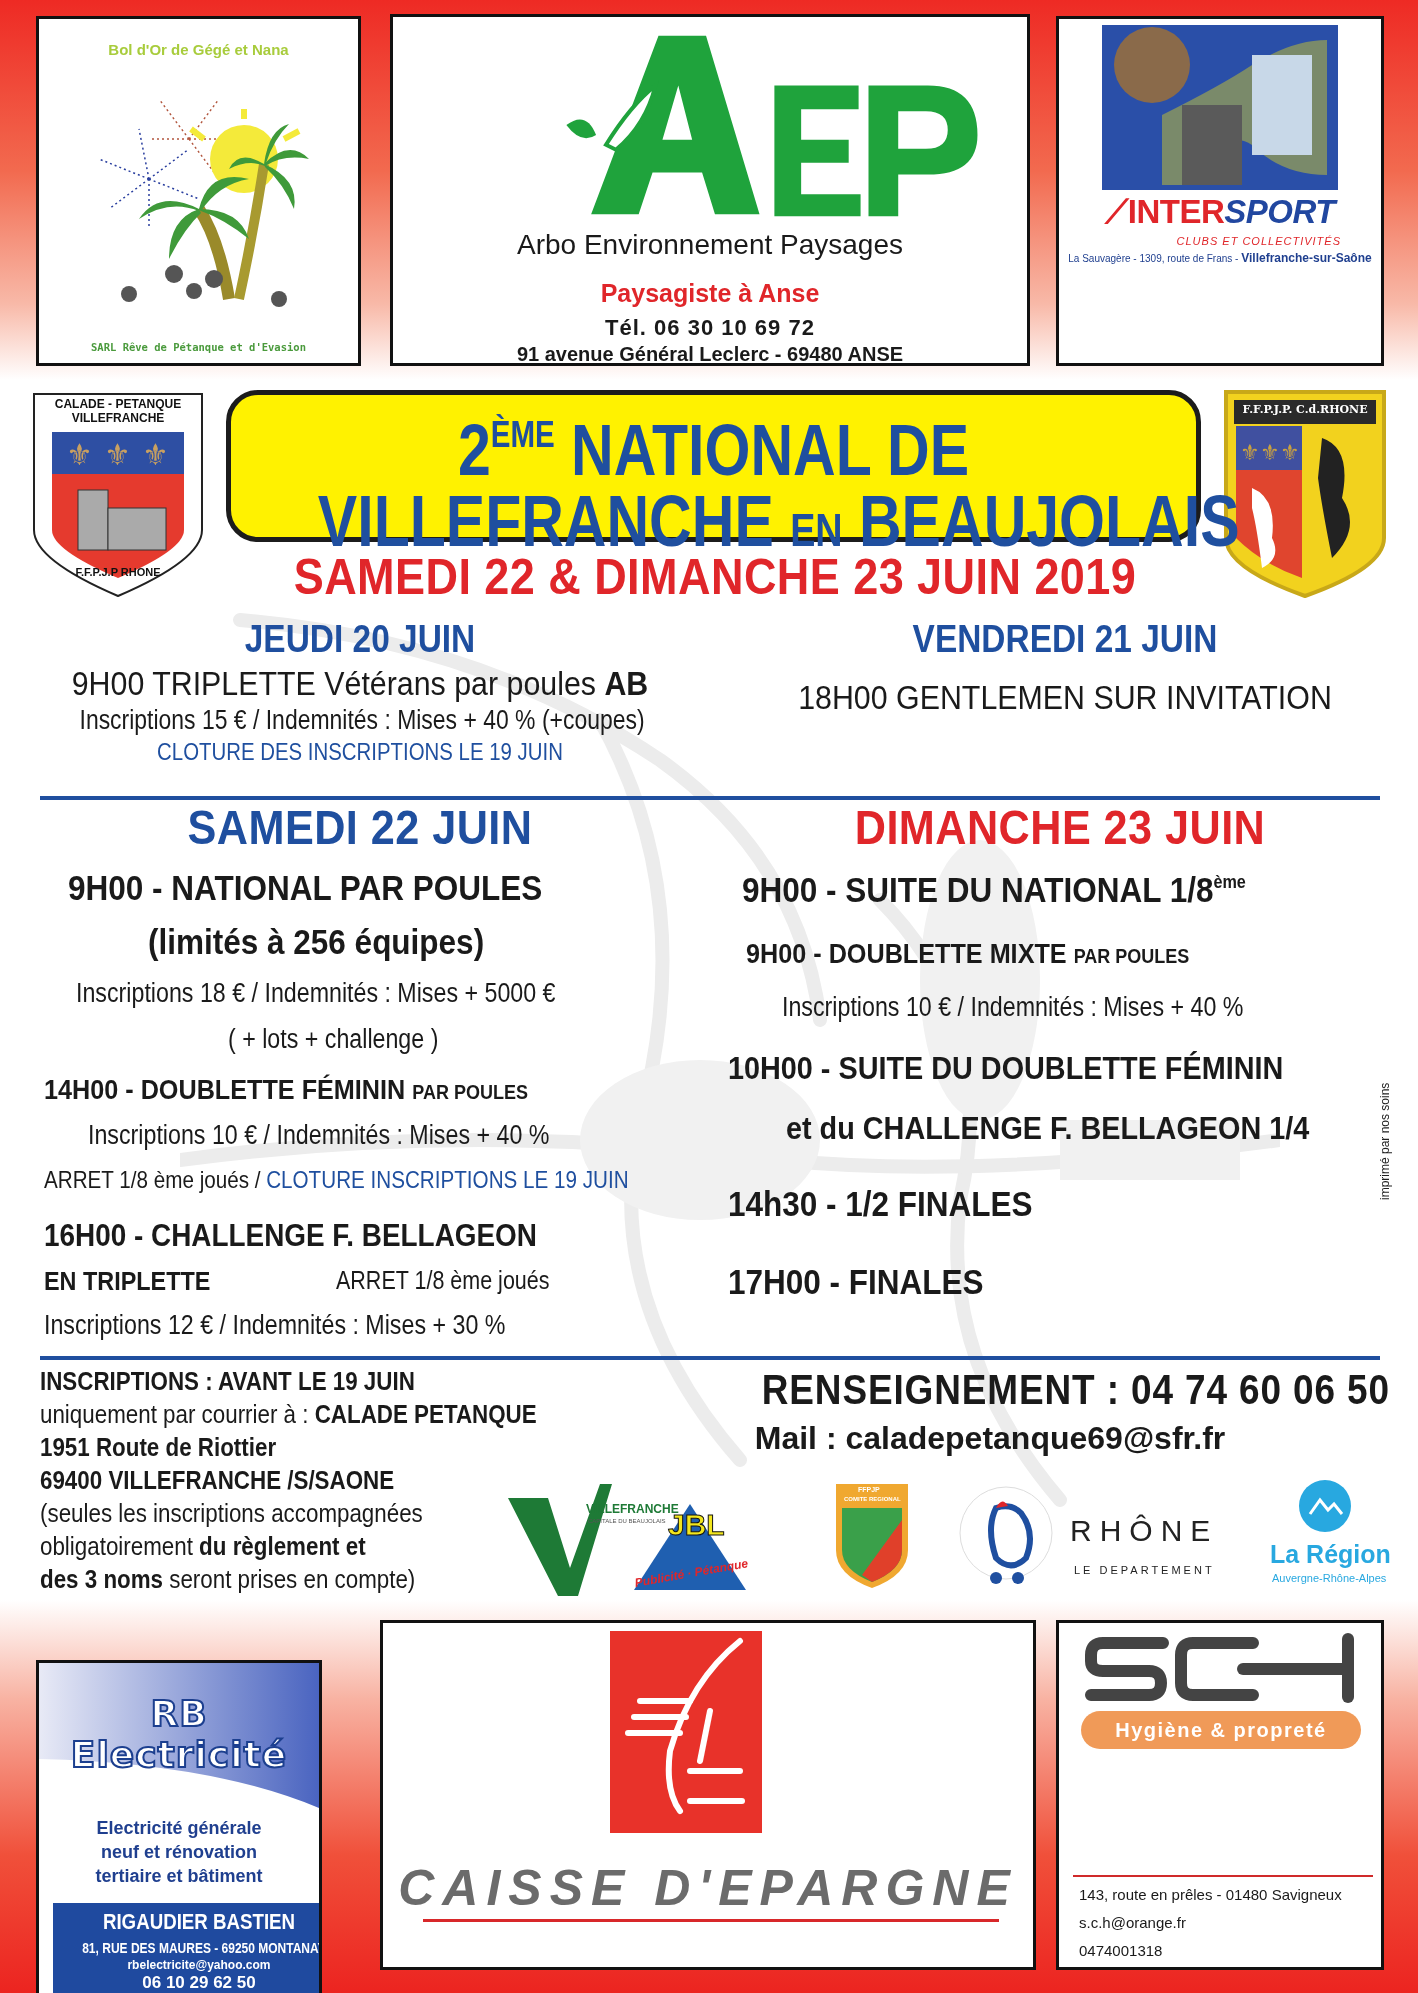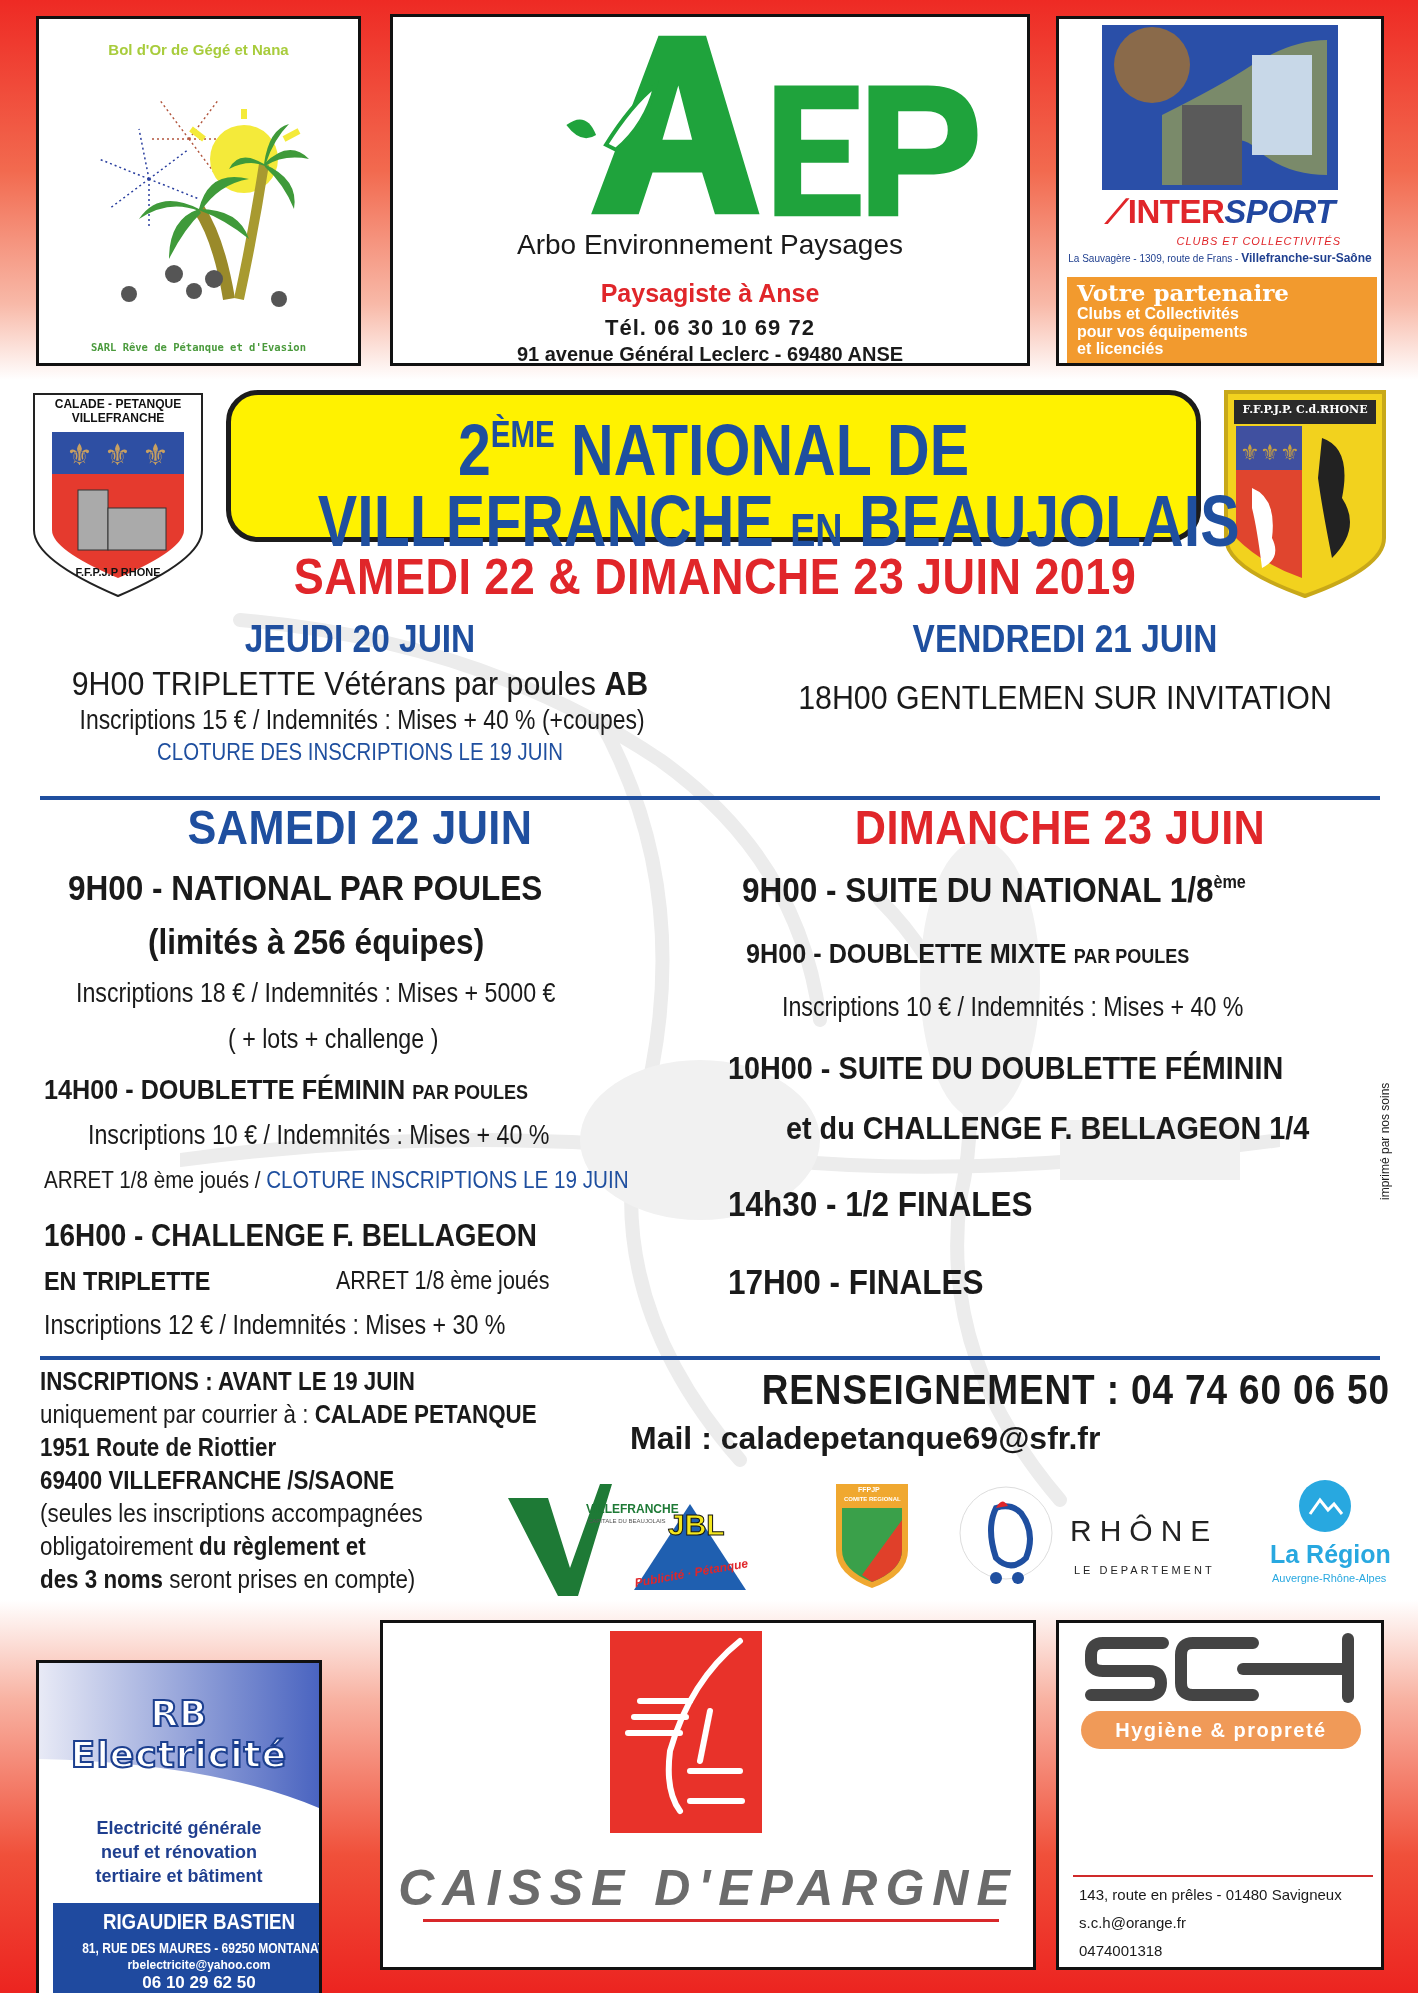--- a/index.html
+++ b/index.html
@@ -92,21 +92,21 @@
   .ev-mid { font-weight: bold; font-size: 28px; transform: scaleX(0.9); transform-origin: left center; }
 
   
   .insc { position: absolute; left: 40px; top: 1365px; width: 560px; font-size: 26px; line-height: 33px; }
   .insc .cond { transform: scaleX(0.86); transform-origin: left center; white-space: nowrap; }
   .insc b { font-weight: bold; }
   .insc .light { font-weight: normal; }
 
   .rens { position: absolute; left: 630px; top: 1366px; width: 760px; text-align: right; font-weight: bold; font-size: 42px;
     white-space: nowrap; transform: scaleX(0.88); transform-origin: right center; letter-spacing: 1px; }
-  .mail { position: absolute; left: 630px; top: 1420px; width: 720px; font-weight: bold; font-size: 32px; white-space: nowrap; }
+  .mail { position: absolute; left: 630px; top: 1420px; width: 720px; text-align: center; font-weight: bold; font-size: 32px; white-space: nowrap; }
 
   
   .partner { position: absolute; }
   .partner-label { position: absolute; white-space: nowrap; }
 
   
   #ad-rb { left: 36px; top: 1620px; width: 286px; height: 350px; margin-top: 40px; }
   #ad-rb .swoosh { position: absolute; left: 0; top: 0; width: 100%; height: 170px; }
   #ad-rb .title { position: absolute; top: 30px; left: 0; width: 100%; text-align: center; font-size: 36px; font-weight: bold;
     color: #fff; -webkit-text-stroke: 2px #1c3f8f; font-family: "DejaVu Sans", sans-serif; letter-spacing: 1px; }
@@ -222,26 +222,20 @@
       <path d="M60 90 Q120 60 150 40 Q190 15 225 15 L225 150 Q180 150 150 120 Q120 100 100 160 L60 160Z" fill="#7a8a6a"></path>
       <rect x="150" y="30" width="60" height="100" fill="#c8d8e8"></rect>
       <rect x="80" y="80" width="60" height="80" fill="#5a5a5a"></rect>
     </svg>
   </div>
   <div class="brand">
     <span style="color:#e0262a">⟋</span><span class="inter">INTER</span><span class="sport">SPORT</span>
   </div>
   <div class="clubs">CLUBS ET COLLECTIVITÉS</div>
   <div class="addr"><span>La Sauvagère - 1309, route de Frans - </span><b>Villefranche-sur-Saône</b></div>
-  <div class="box">
-    <div class="l1">Votre partenaire</div>
-    <div class="l2">Clubs et Collectivités</div>
-    <div class="l2">pour vos équipements</div>
-    <div class="l2">et licenciés</div>
-  </div>
 </div>
 
 <div class="crest" id="crest-left">
   <svg width="176" height="210" viewBox="0 0 176 210">
     <path d="M4 4 L172 4 L172 140 Q172 170 88 206 Q4 170 4 140Z" fill="#fff" stroke="#222" stroke-width="2"></path>
     <rect x="22" y="42" width="132" height="42" fill="#2e4fa3"></rect>
     <path d="M22 84 L154 84 L154 140 Q154 160 88 188 Q22 160 22 140Z" fill="#e53a2e"></path>
     <g fill="#c9a060">
         <text x="36" y="75" font-size="30">⚜</text>
         <text x="74" y="75" font-size="30">⚜</text>

